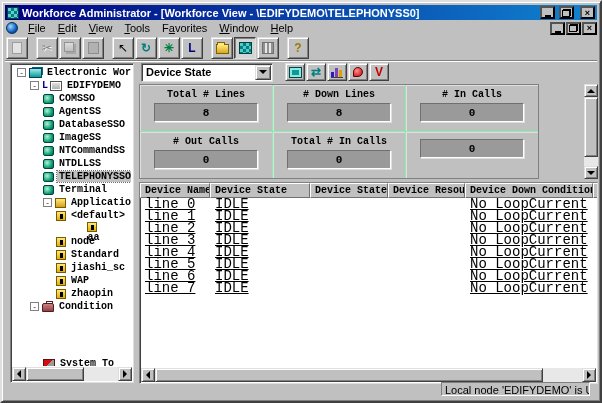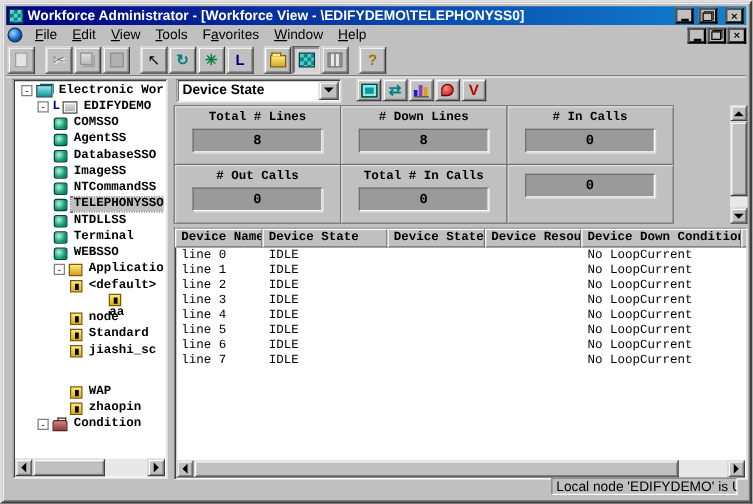--- a/index.html
+++ b/index.html
@@ -105,38 +105,38 @@
   .tree-hscroll{left:1px;right:1px;bottom:1px;}
   
   .right{position:absolute;left:133px;top:0;width:460px;height:324px;}
   .combo-row{position:absolute;left:0;top:0;width:100%;height:22px;display:flex;align-items:center;}
   .combo{margin-left:3px;width:132px;height:19px;background:#fff;display:flex;align-items:center;
     border:1px solid;border-color:#808080 #dfdfdf #dfdfdf #808080;box-shadow:inset 1px 1px 0 #404040;}
   .combo-text{flex:1;padding-left:4px;font-weight:bold;white-space:nowrap;overflow:hidden;}
   .combo-btn{width:16px;height:15px;margin-right:1px;}
   .mini{margin-left:12px;display:flex;}
   
-  .stats-grid{position:absolute;left:1px;top:23px;width:400px;height:95px;background:#737373;
+  .stats-grid{position:absolute;left:1px;top:23px;width:400px;height:95px;background:#86efac;
     border:1px solid #808080;display:grid;grid-template-columns:1fr 1fr 1fr;grid-template-rows:1fr 1fr;gap:1px;}
   .stat-cell{background:#c0c0c0;display:flex;flex-direction:column;align-items:center;padding-top:4px;
     box-shadow:inset 1px 1px 0 #dfdfdf;}
   .stat-label{font-family:"Liberation Mono",monospace;font-size:10px;font-weight:bold;color:#000;}
   .stat-valuebox{margin-top:3px;width:104px;height:19px;background:#9a9a9a;
     border:1px solid;border-color:#707070 #fff #fff #707070;box-shadow:1px 1px 0 #dfdfdf;
     display:flex;align-items:center;justify-content:center;}
   .stat-value{font-family:"Liberation Mono",monospace;font-size:11px;font-weight:bold;color:#000;}
   .stats-vscroll{left:446px;top:23px;height:95px;}
   
   .table-block{position:absolute;left:1px;top:121px;width:459px;height:202px;background:#fff;
     border:1px solid;border-color:#808080 #dfdfdf #dfdfdf #808080;box-shadow:inset 1px 1px 0 #404040;overflow:hidden;}
   .thead{display:flex;height:15px;background:#c0c0c0;font-family:"Liberation Mono",monospace;font-size:10px;font-weight:bold;}
   .th{height:15px;padding:1px 0 0 4px;white-space:nowrap;overflow:hidden;flex:none;
     border:1px solid;border-color:#fff #707070 #707070 #fff;}
   .th.fill{flex:1;}
-  .tbody{font-family:"Liberation Mono",monospace;font-size:10px;color:#000;}
+  .tbody{font-family:"Liberation Mono",monospace;font-size:14px;color:#000;text-decoration:underline;}
   .tr{display:flex;height:12px;align-items:center;}
   .td{padding-left:5px;white-space:nowrap;overflow:hidden;flex:none;}
   .table-hscroll{left:1px;right:1px;bottom:1px;}
   
   .statusbar{position:absolute;left:3px;right:3px;bottom:3px;height:18px;display:flex;align-items:center;justify-content:flex-end;}
   .status-panel{width:149px;height:14px;margin-right:7px;padding:1px 3px 0;background:#c0c0c0;white-space:nowrap;overflow:hidden;
     border:1px solid;border-color:#808080 #fff #fff #808080;}
 </style>
 </head>
 <body>
@@ -245,33 +245,29 @@
           <div class="tree-item" style="padding-left: 30px;">
             <span class="ticon i-subsystem"></span>
             <span class="tree-label">ImageSS</span>
           </div>
           <div class="tree-item" style="padding-left: 30px;">
             <span class="ticon i-subsystem"></span>
             <span class="tree-label">NTCommandSS</span>
           </div>
           <div class="tree-item" style="padding-left: 30px;">
             <span class="ticon i-subsystem"></span>
+            <span class="tree-label">NTDLLSS</span>
+          </div>
+          <div class="tree-item" style="padding-left: 30px;">
+            <span class="ticon i-subsystem"></span>
             <span class="tree-label selected">TELEPHONYSSO</span>
           </div>
           <div class="tree-item" style="padding-left: 30px;">
             <span class="ticon i-subsystem"></span>
-            <span class="tree-label">NTDLLSS</span>
-          </div>
-          <div class="tree-item" style="padding-left: 30px;">
-            <span class="ticon i-subsystem"></span>
             <span class="tree-label">Terminal</span>
-          </div>
-          <div class="tree-item" style="padding-left: 30px;">
-            <span class="ticon i-subsystem"></span>
-            <span class="tree-label">WEBSSO</span>
           </div>
           <div class="tree-item" style="padding-left: 30px;">
             <span class="expander">-</span>
             <span class="ticon i-application"></span>
             <span class="tree-label">Application</span>
           </div>
           <div class="tree-item" style="padding-left: 43px;">
             <span class="ticon i-app"></span>
             <span class="tree-label">&lt;default&gt;</span>
           </div>
@@ -284,21 +280,21 @@
             <span class="tree-label">node</span>
           </div>
           <div class="tree-item" style="padding-left: 43px;">
             <span class="ticon i-app"></span>
             <span class="tree-label">Standard</span>
           </div>
           <div class="tree-item" style="padding-left: 43px;">
             <span class="ticon i-app"></span>
             <span class="tree-label">jiashi_sc</span>
           </div>
-          <div class="tree-item" style="padding-left: 43px; margin-top: 20px;">
+          <div class="tree-item" style="padding-left: 43px;">
             <span class="ticon i-app"></span>
             <span class="tree-label">WAP</span>
           </div>
           <div class="tree-item" style="padding-left: 43px;">
             <span class="ticon i-app"></span>
             <span class="tree-label">zhaopin</span>
           </div>
           <div class="tree-item" style="padding-left: 17px;">
             <span class="expander">-</span>
             <span class="ticon i-toolboxes"></span>

